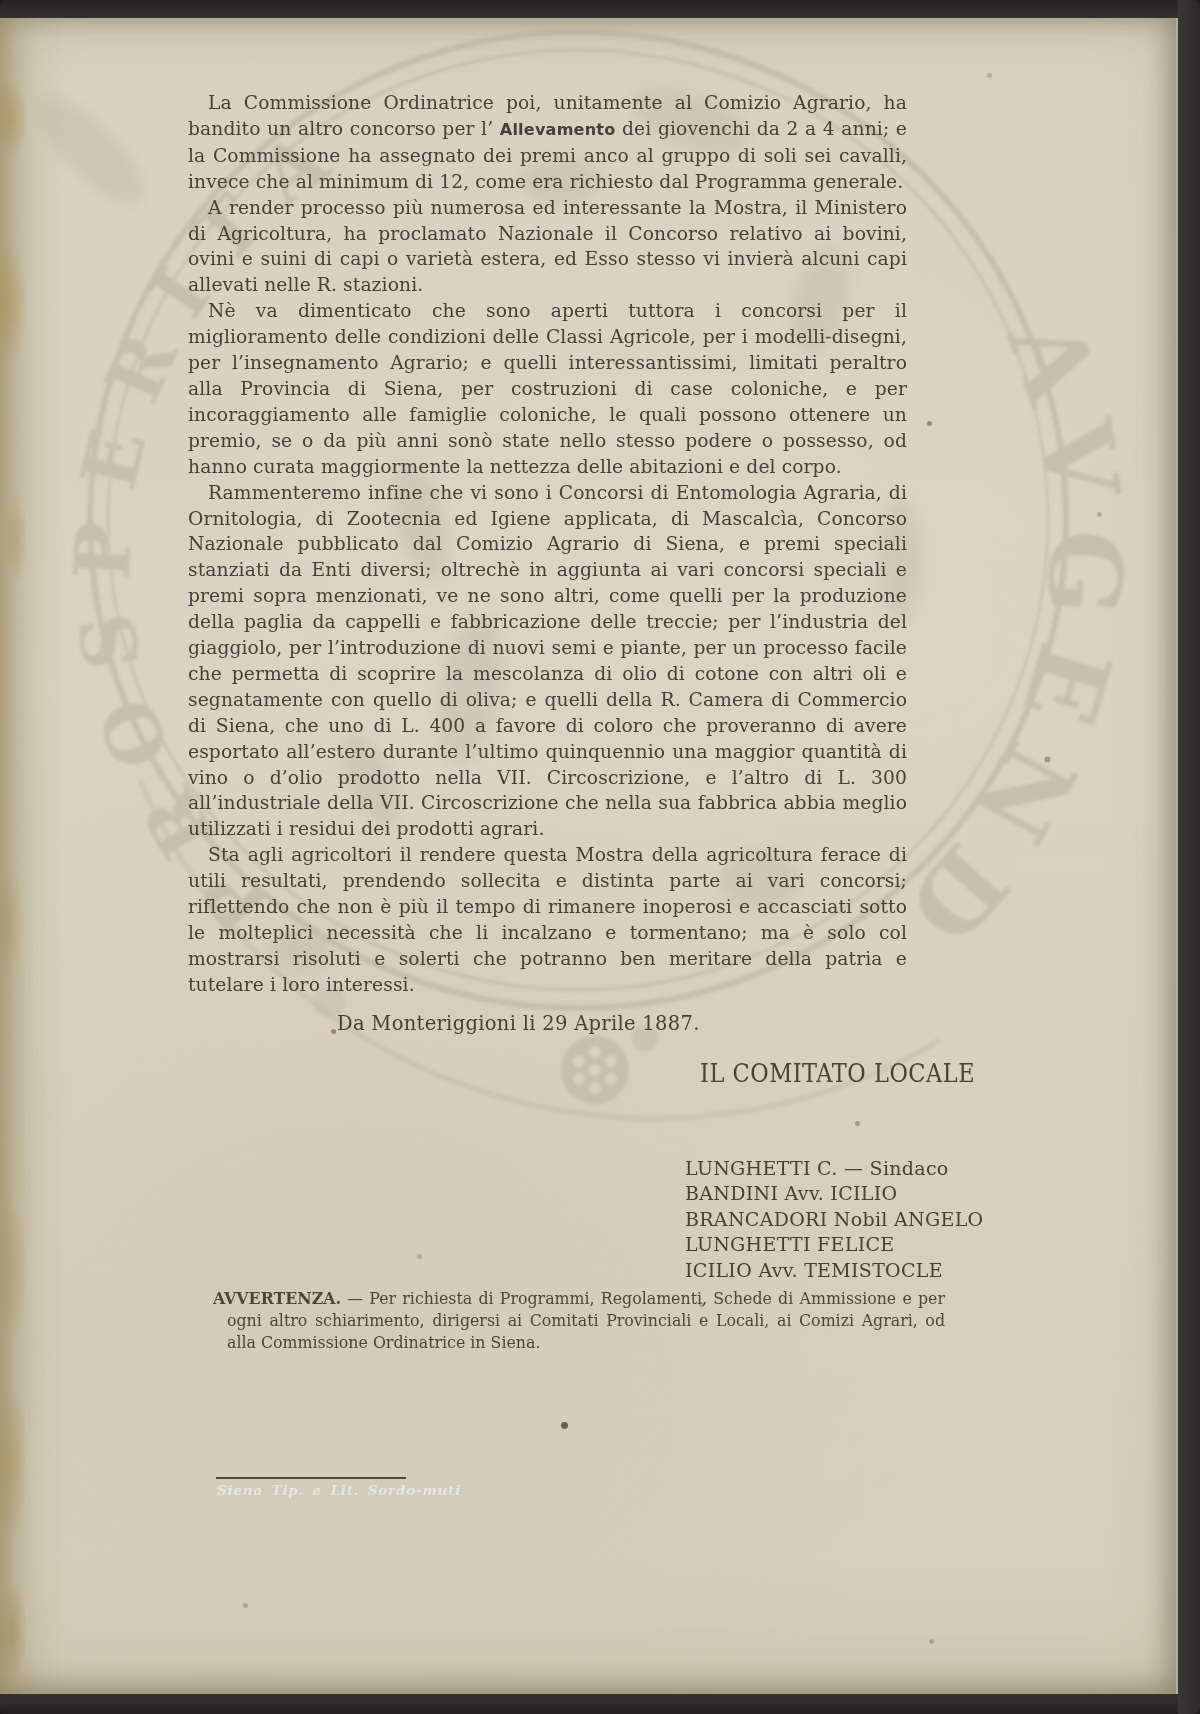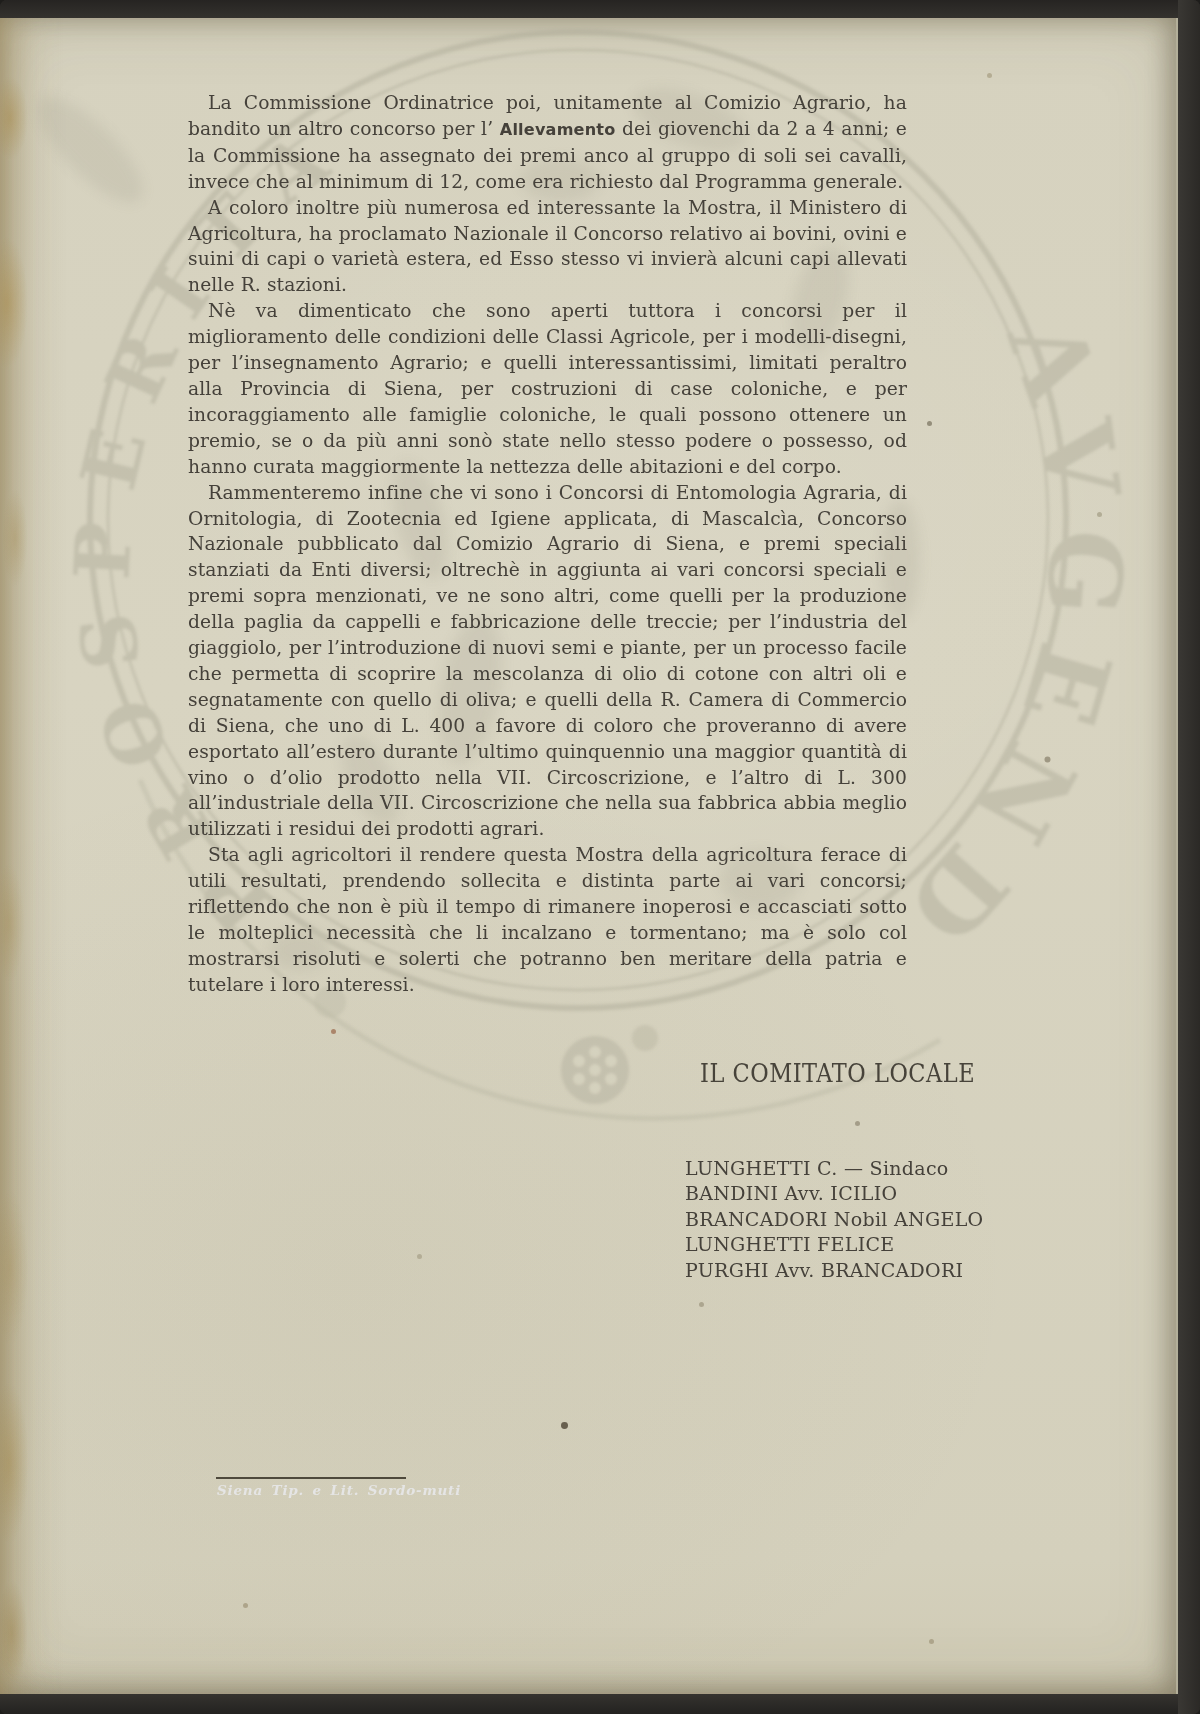--- a/index.html
+++ b/index.html
@@ -153,37 +153,39 @@
         <ellipse cx="300" cy="950" rx="30" ry="20"></ellipse>
         <ellipse cx="90" cy="150" rx="70" ry="25" transform="rotate(45 90 150)"></ellipse>
       </g>
     </g>
   </svg>
 
   <div class="stains"></div>
 
   <section class="bodytext">
     <p><span>La Commissione Ordinatrice poi, unitamente al Comizio Agrario, ha bandito un altro concorso per l’ </span><span class="bd sans">Allevamento</span><span> dei giovenchi da 2 a 4 anni; e la Commissione ha assegnato dei premi anco al gruppo di soli sei cavalli, invece che al minimum di 12, come era richiesto dal Programma generale.</span></p>
-    <p><span>A coloro inoltre più numerosa ed interessante la Mostra, il Ministero di Agricoltura, ha proclamato </span><span class="it">Nazionale</span><span> il Concorso relativo ai bovini, ovini e suini di </span><span class="it">capi</span><span> o </span><span class="it">varietà estera,</span><span> ed Esso stesso vi invierà alcuni capi allevati nelle R. stazioni.</span></p>
+    <p><span>A render processo più numerosa ed interessante la Mostra, il Ministero di Agricoltura, ha proclamato </span><span class="it">Nazionale</span><span> il Concorso relativo ai bovini, ovini e suini di </span><span class="it">capi</span><span> o </span><span class="it">varietà estera,</span><span> ed Esso stesso vi invierà alcuni capi allevati nelle R. stazioni.</span></p>
     <p><span>Nè va dimenticato che sono aperti tuttora i concorsi per il miglioramento delle condizioni delle Classi Agricole, per i modelli-disegni, per l’insegnamento Agrario; e quelli interessantissimi, limitati peraltro alla Provincia di Siena, per </span><span class="it">costruzioni di case coloniche</span><span>, e per </span><span class="it">incoraggiamento alle famiglie coloniche,</span><span> le quali possono ottenere un premio, se o da più anni sonò state nello stesso podere o possesso, od hanno curata maggiormente la nettezza delle abitazioni e del corpo.</span></p>
     <p><span>Rammenteremo infine che vi sono i Concorsi di Entomologia Agraria, di Ornitologia, di Zootecnia ed Igiene applicata, di </span><span class="it">Mascalcìa</span><span>, Concorso Nazionale pubblicato dal Comizio Agrario di Siena, e premi speciali stanziati da Enti diversi; oltrechè in aggiunta ai vari concorsi speciali e premi sopra menzionati, ve ne sono altri, come quelli per la produzione della paglia da cappelli e fabbricazione delle treccie; per l’industria del giaggiolo, per l’introduzione di nuovi semi e piante, per un processo facile che permetta di scoprire la mescolanza di olio di cotone con altri oli e segnatamente con quello di oliva; e quelli della R. Camera di Commercio di Siena, che uno di L. 400 a favore di coloro che proveranno di avere esportato all’estero durante l’ultimo quinquennio una maggior quantità di vino o d’olio prodotto nella VII. Circoscrizione, e l’altro di L. 300 all’industriale della VII. Circoscrizione che nella sua fabbrica abbia meglio utilizzati i residui dei prodotti agrari.</span></p>
     <p><span>Sta agli agricoltori il rendere questa Mostra della agricoltura ferace di utili resultati, prendendo sollecita e distinta parte ai vari concorsi; riflettendo che non è più il tempo di rimanere inoperosi e accasciati sotto le molteplici necessità che li incalzano e tormentano; ma è solo col mostrarsi risoluti e solerti che potranno ben meritare della patria e tutelare i loro interessi.</span></p>
   </section>
 
+  <div class="dateline">Da Monteriggioni li 29 Aprile 1887.</div>
 
   <h1 class="heading">IL COMITATO LOCALE</h1>
 
   <div class="sigs">
     <div class="sig"><span>LUNGHETTI C. — </span><span class="it">Sindaco</span></div>
     <div class="sig"><span>BANDINI Avv. ICILIO</span></div>
     <div class="sig"><span>BRANCADORI Nobil ANGELO</span></div>
     <div class="sig"><span>LUNGHETTI FELICE</span></div>
-    <div class="sig"><span>PURGHI Avv. BRANCADORI</span></div>
+    <div class="sig"><span>ICILIO Avv. TEMISTOCLE</span></div>
   </div>
 
+  <div class="notice"><span class="bd">AVVERTENZA.</span><span> — Per richiesta di Programmi, Regolamenti, Schede di Ammissione e per ogni altro schiarimento, dirigersi ai Comitati Provinciali e Locali, ai Comizi Agrari, od alla Commissione Ordinatrice in Siena.</span></div>
 
   <div class="printer-rule"></div>
   <div class="printer-text">Siena Tip. e Lit. Sordo-muti</div>
 
   <div class="specks"></div>
 
   <div class="border-top"></div>
   <div class="border-bottom"></div>
   <div class="border-right"></div>
 

